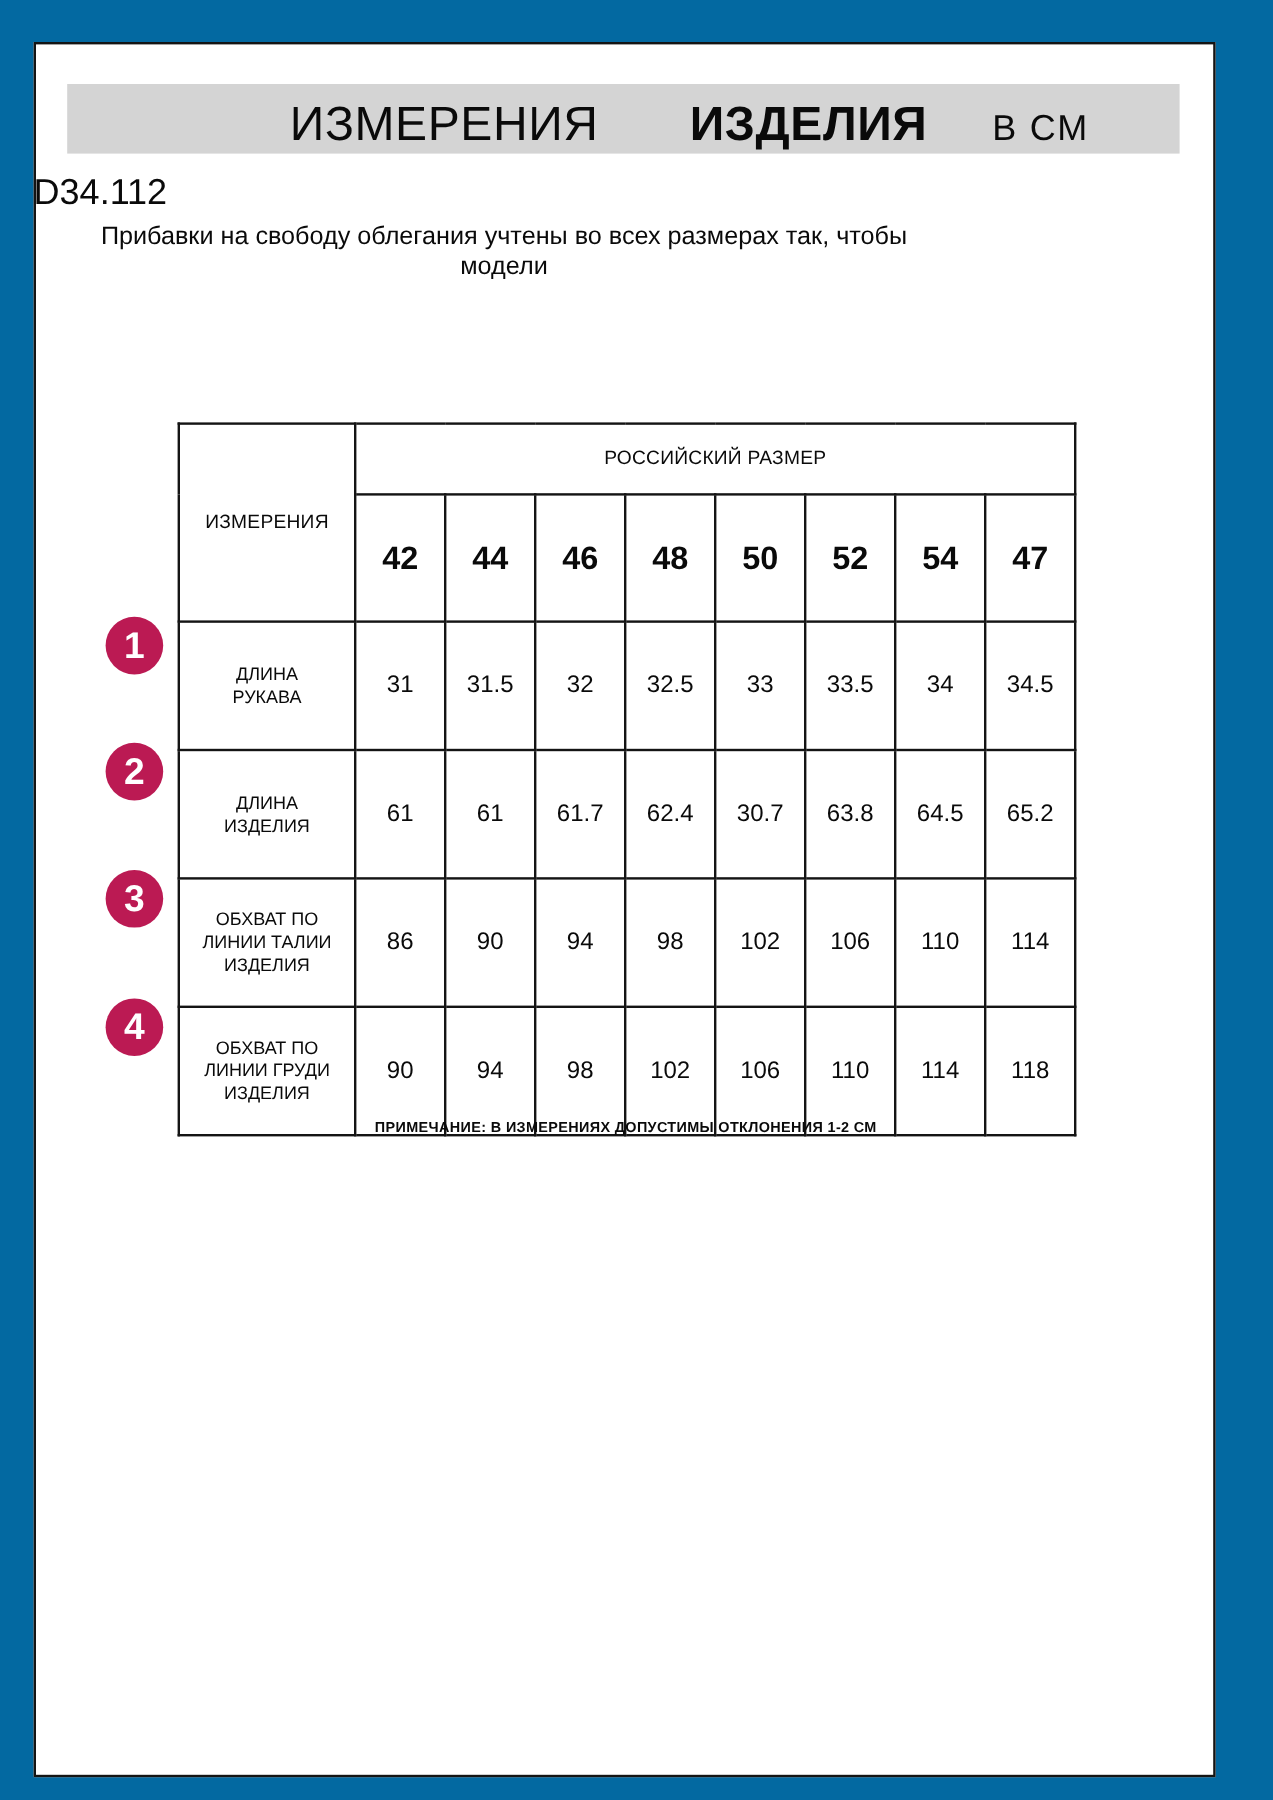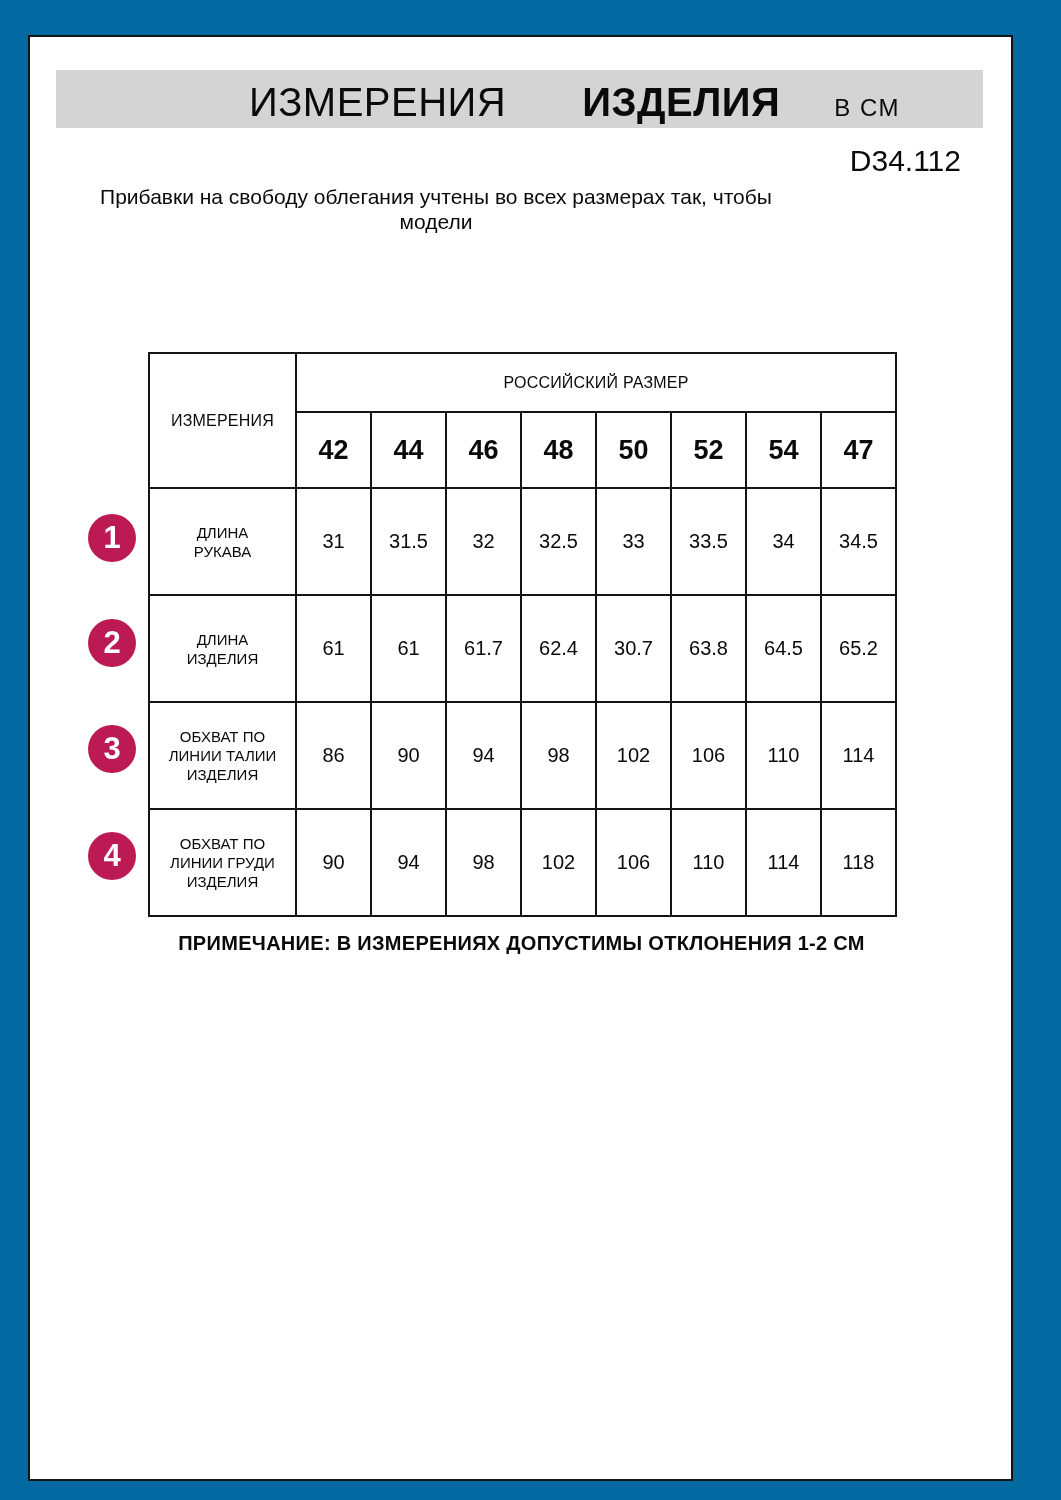--- a/index.html
+++ b/index.html
@@ -16,57 +16,57 @@
     border:2px solid #141414;box-sizing:border-box;background:#ffffff;
   }
   .banner{
     position:absolute;left:56px;top:70px;width:927px;height:58px;
     background:var(--banner_bg,#d4d4d4);
     display:flex;align-items:center;justify-content:center;
   }
   .title-row{display:flex;align-items:baseline;transform:translateX(55px);white-space:nowrap;}
   .t-main{font-size:40px;font-weight:400;letter-spacing:0.5px;}
   .t-bold{font-size:40px;font-weight:700;letter-spacing:0.5px;margin-left:76px;}
-  .t-unit{font-size:24px;font-weight:400;letter-spacing:1.5px;margin-left:54px;margin-top:20px;}
+  .t-unit{font-size:30px;font-weight:400;letter-spacing:1.5px;margin-left:54px;margin-top:20px;}
   .code{
     position:absolute;left:28px;top:144px;width:933px;
-    text-align:right;font-size:30px;line-height:34px;font-weight:400;
+    text-align:left;font-size:30px;line-height:34px;font-weight:400;
   }
   .intro{
-    position:absolute;left:44px;top:184px;width:784px;
+    position:absolute;left:28px;top:184px;width:784px;
     text-align:center;font-size:21px;line-height:25px;
   }
   .intro div{white-space:nowrap;}
   table.size-table{
     position:absolute;left:148px;top:352px;
     border-collapse:collapse;table-layout:fixed;width:747px;
   }
   table.size-table td{
     border:2px solid #141414;text-align:center;vertical-align:middle;
     padding:16px;overflow:hidden;
   }
   col.c0{width:147px;}
   col.cs{width:75px;}
   tr.group-row{height:25px;}
-  tr.sizes-row{height:76px;}
+  tr.sizes-row{height:106px;}
   tr.data-row{height:107px;}
   td.corner{font-size:16px;letter-spacing:0.2px;}
   td.group{font-size:16px;letter-spacing:0.2px;height:25px;}
   td.size-h{font-size:27px;font-weight:700;}
   td.label{font-size:15px;line-height:19px;white-space:pre-line;padding:0 6px;}
   td.val{font-size:20px;}
   .badge{
     position:absolute;left:88px;width:48px;height:48px;border-radius:50%;
     background:var(--accent,#bb1a53);
     display:flex;align-items:center;justify-content:center;
     color:#ffffff;font-size:31px;font-weight:700;
   }
   .footnote{
     position:absolute;left:148px;top:932px;width:747px;
-    text-align:center;font-size:20px;font-weight:700;letter-spacing:0.3px;
+    text-align:center;font-size:12px;font-weight:700;letter-spacing:0.3px;
     white-space:nowrap;
   }
 </style>
 </head>
 <body>
 
 <div class="canvas">
   <div class="page-border"></div>
 
   <div class="banner">

